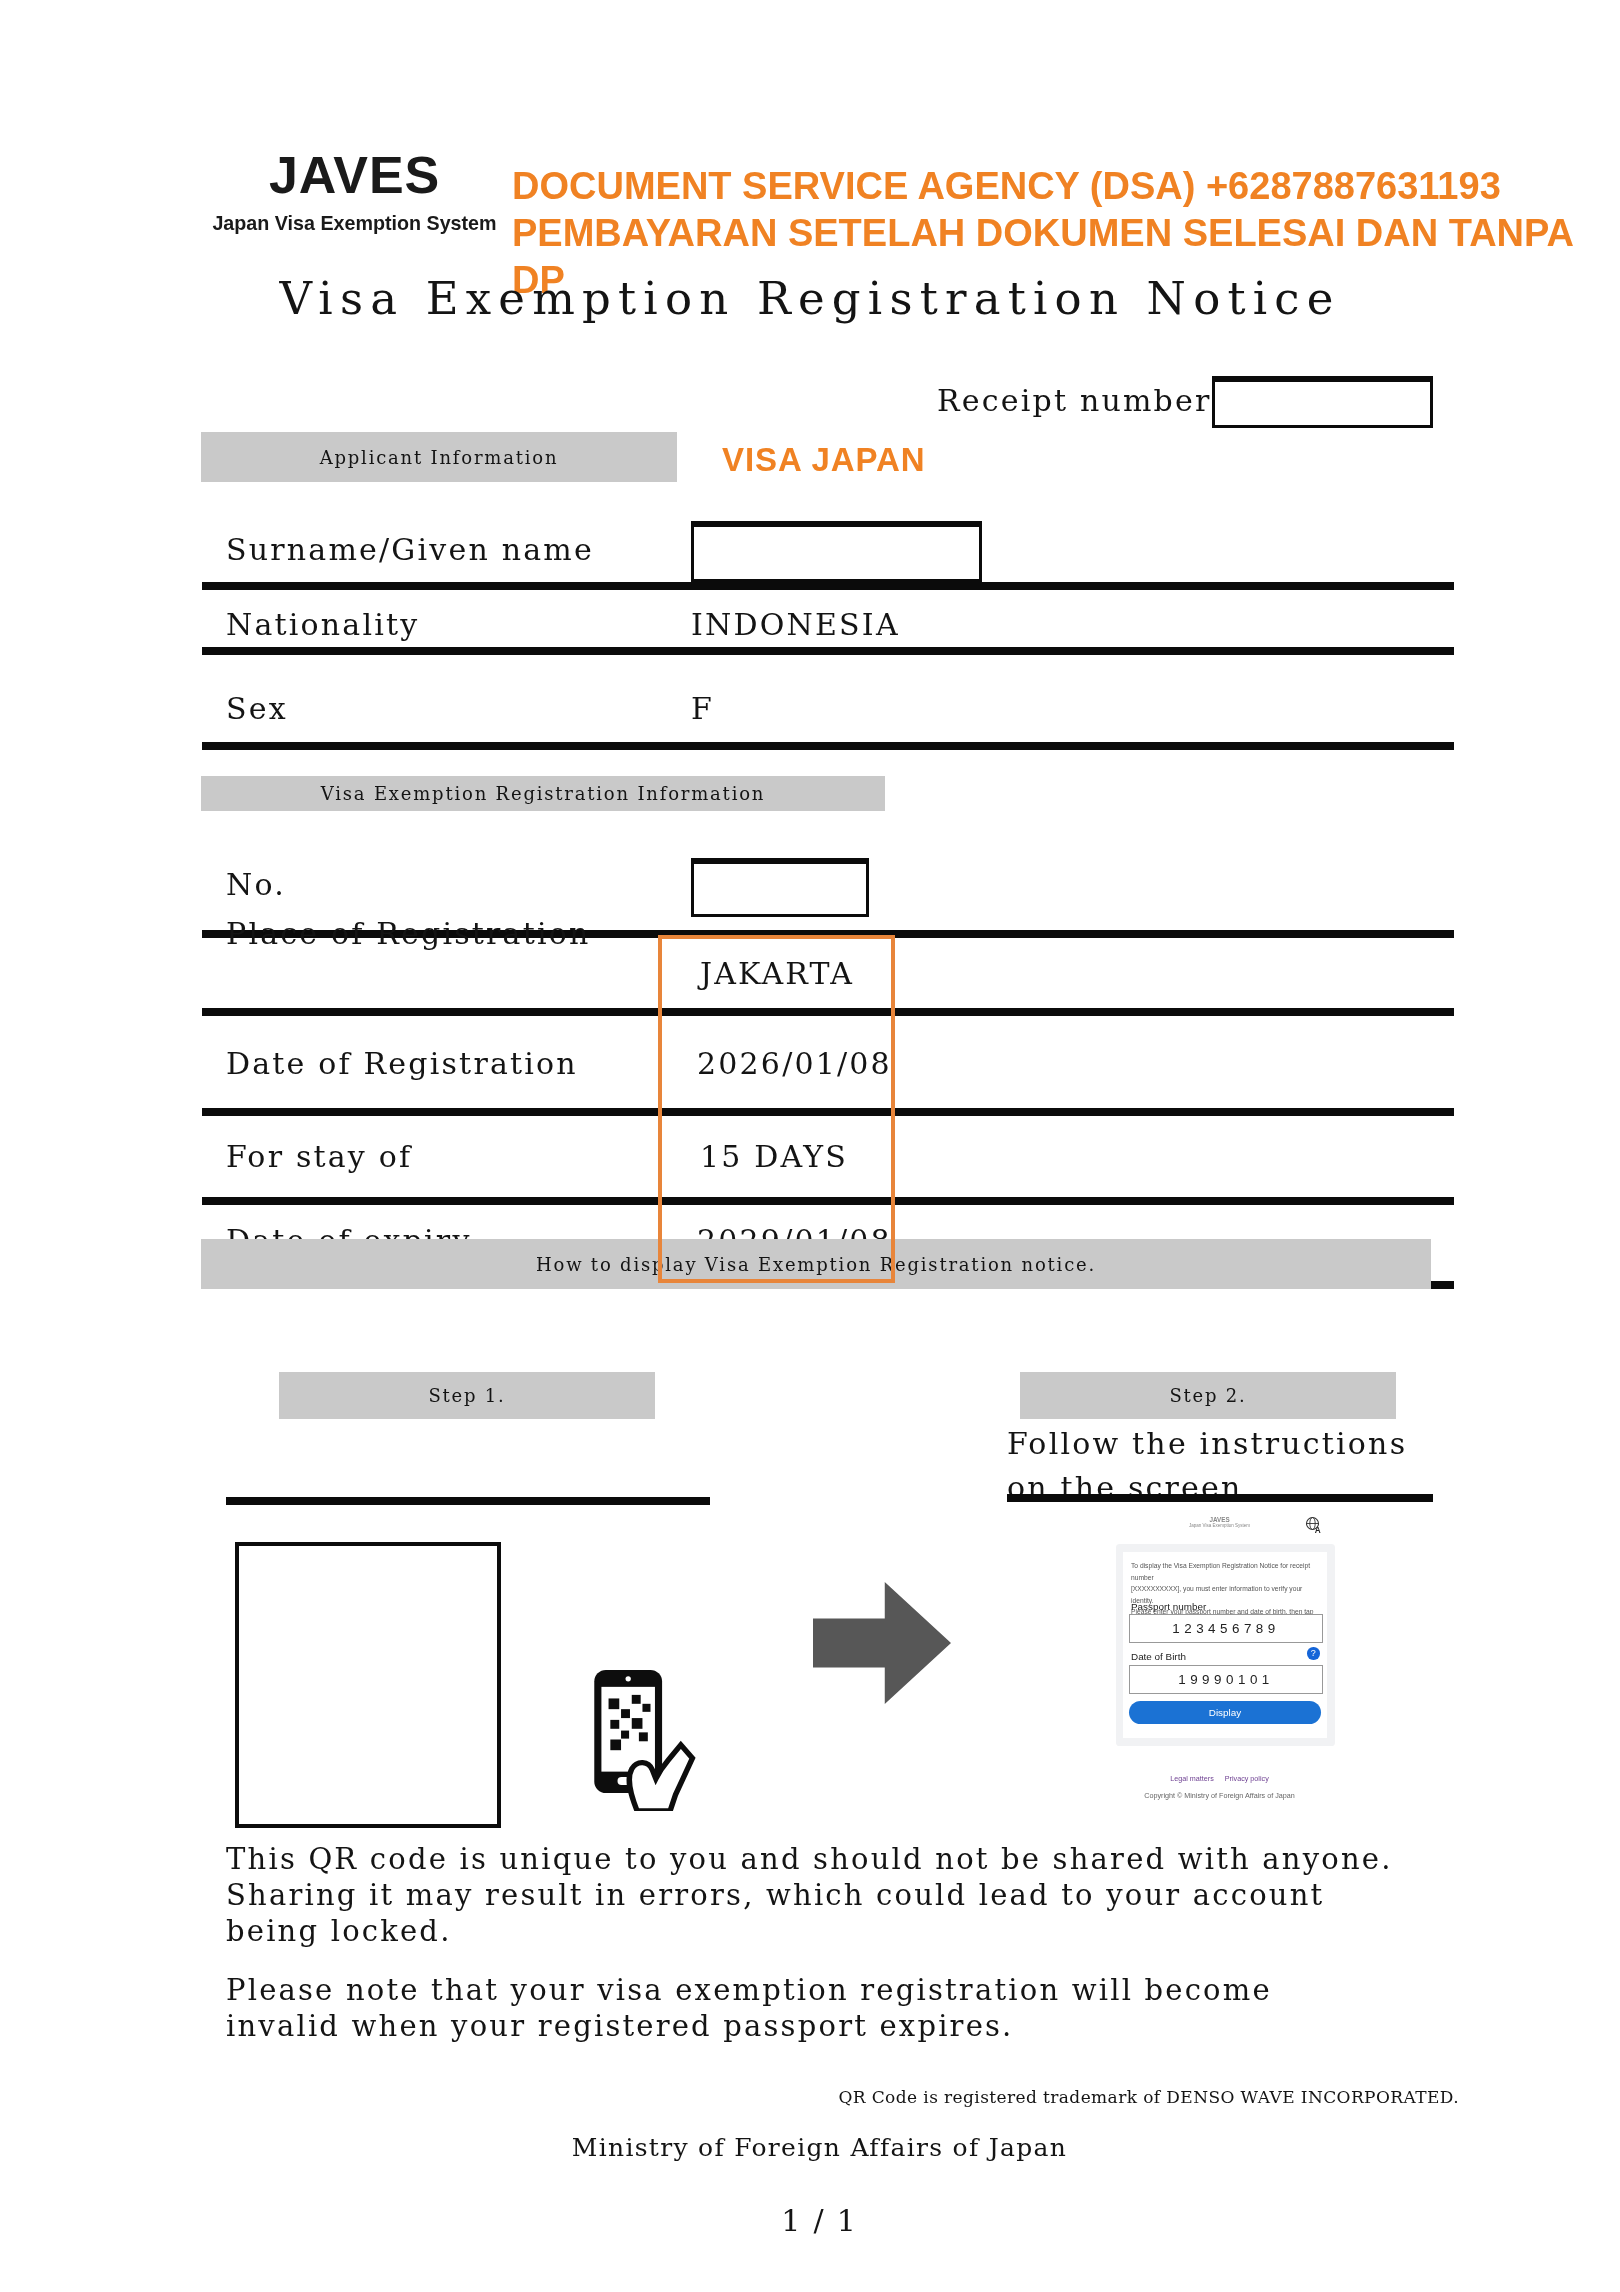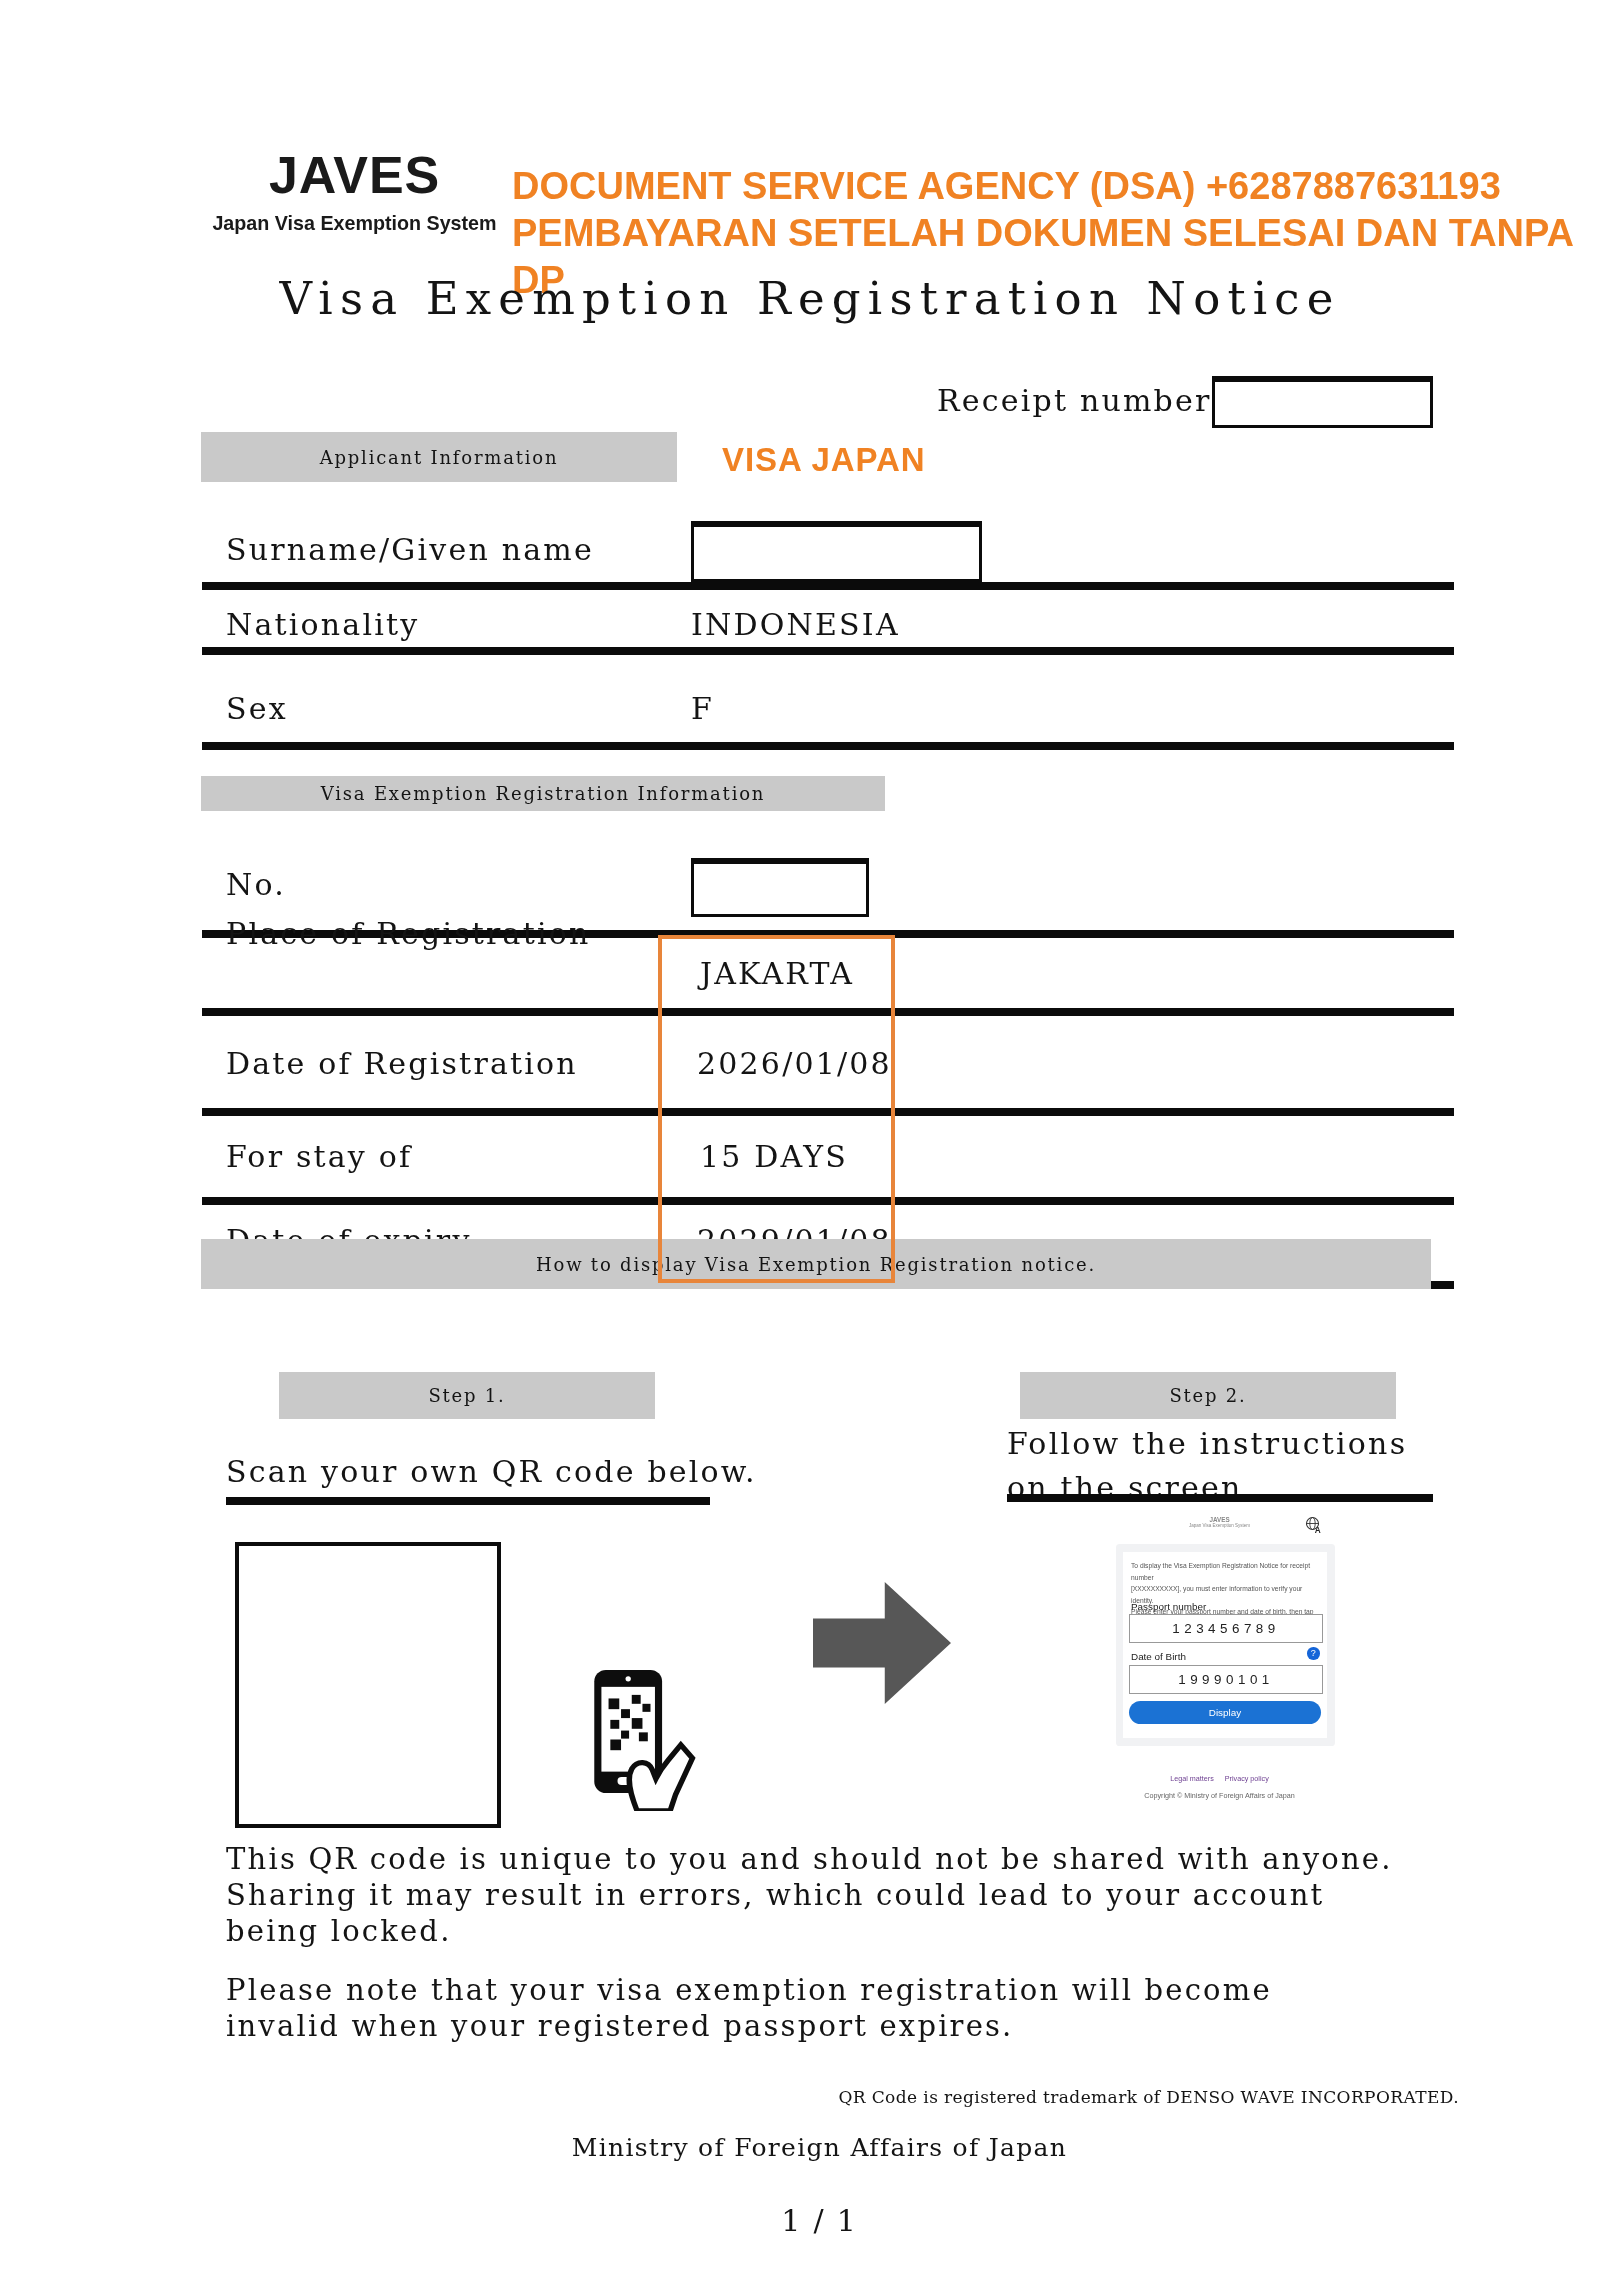--- a/index.html
+++ b/index.html
@@ -151,21 +151,20 @@
   <div class="rule rule-7"></div>
 
   <div class="label lb-expiry">Date of expiry</div>
   <div class="value vl-expiry">2029/01/08</div>
   <div class="rule rule-8"></div>
 
   <div class="graybar bar-howto">How to display Visa Exemption Registration notice.</div>
   <div class="graybar bar-step1">Step 1.</div>
   <div class="graybar bar-step2">Step 2.</div>
 
-  <div class="label step1-text">Scan your own QR code below.</div>
   <div class="ul-step1"></div>
   <div class="label step2-text">Follow the instructions
 on the screen.</div>
   <div class="ul-step2"></div>
 
   <div class="qr-box"></div>
 
   <svg class="phone-icon" viewBox="0 0 130 160" xmlns="http://www.w3.org/2000/svg">
     <rect x="16" y="2" width="76" height="138" rx="13" fill="#0d0d0d"></rect>
     <circle cx="54" cy="12" r="3" fill="#ffffff"></circle>

